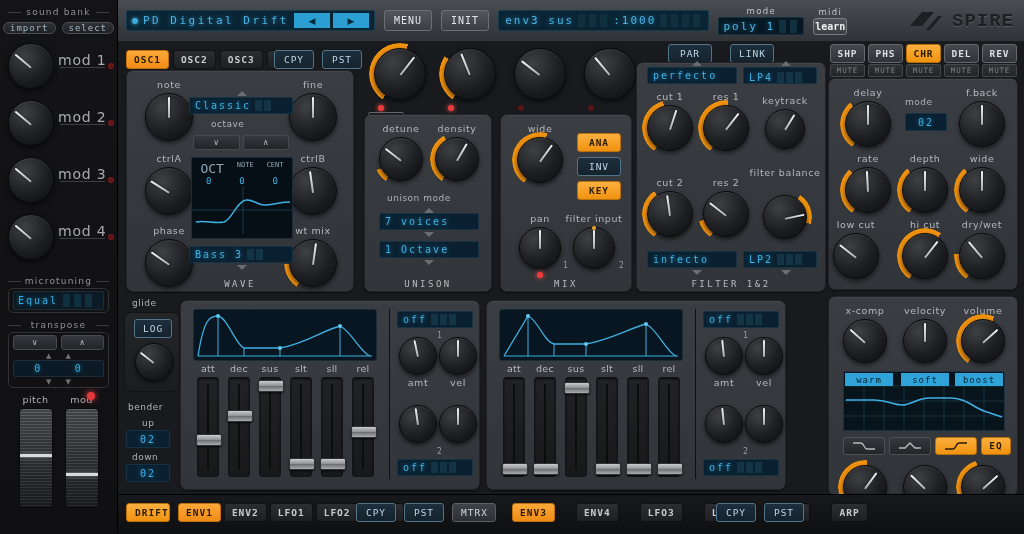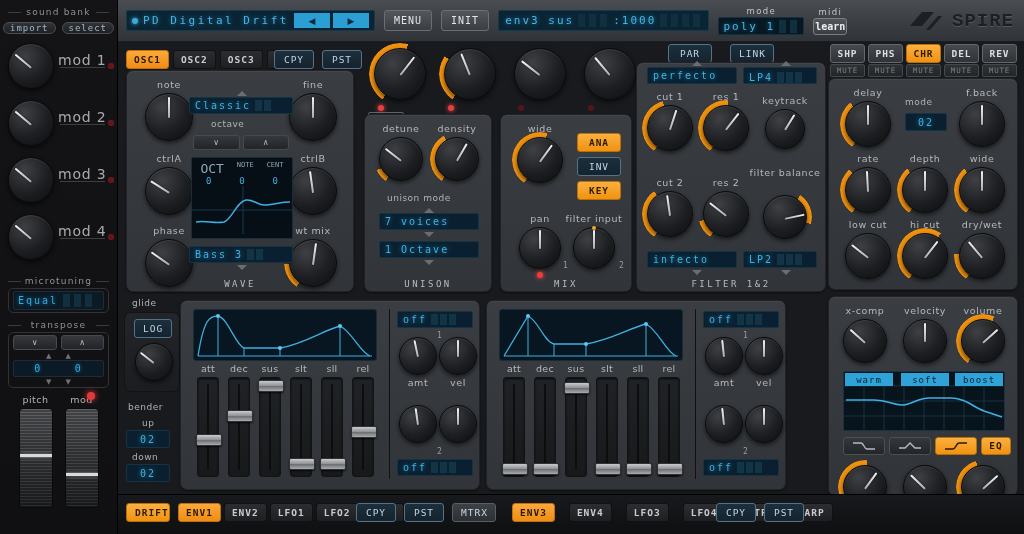--- a/index.html
+++ b/index.html
@@ -826,21 +826,21 @@
         <div class="kbody" style="width:46px;height:46px;">
           <div class="ring" style="background:conic-gradient(from 215deg,#f0920f 0deg 105deg,transparent 105deg);
             -webkit-mask: radial-gradient(circle, transparent 22px, #000 22px);
             mask: radial-gradient(circle, transparent 22px, #000 22px);"></div>
           <div class="knurl"></div>
             <div class="cap"></div>
           <div class="ptr" style="transform:translateX(-50%) rotate(0deg);"></div>
           </div>
       </div>
 
-      <div class="knob" style="left:16px; top:154px; width:46px;">
+      <div class="knob" style="left:4px; top:154px; width:46px;">
         <div class="kl" style="top:-14px;">low cut</div>
         <div class="kbody" style="width:46px;height:46px;">
             <div class="knurl"></div>
             <div class="cap"></div>
           <div class="ptr" style="transform:translateX(-50%) rotate(-52deg);"></div>
           </div>
       </div>
       <div class="knob" style="left:73px; top:154px; width:46px;">
         <div class="kl" style="top:-14px;">hi cut</div>
         <div class="kbody" style="width:46px;height:46px;">
@@ -1175,21 +1175,21 @@
         <div class="tab active">ENV1</div>
         <div class="tab dark">ENV2</div>
         <div class="tab dark">LFO1</div>
         <div class="tab dark">LFO2</div>
         <div class="tab dark">STP1</div>
       </div>
       <div class="btn-blue" style="position:absolute;left:238px;top:8px;width:40px;">CPY</div>
       <div class="btn-blue" style="position:absolute;left:286px;top:8px;width:40px;">PST</div>
       <div class="btn-sq" style="position:absolute;left:334px;top:8px;width:44px;">MTRX</div>
 
-      <div style="position:absolute;left:394px;top:8px;display:flex;gap:14px;">
+      <div style="position:absolute;left:394px;top:8px;display:flex;gap:21px;">
         <div class="tab active">ENV3</div>
         <div class="tab dark">ENV4</div>
         <div class="tab dark">LFO3</div>
         <div class="tab dark">LFO4</div>
         <div class="tab dark">STP2</div>
         <div class="tab dark">ARP</div>
       </div>
       <div class="btn-blue" style="position:absolute;left:598px;top:8px;width:40px;">CPY</div>
       <div class="btn-blue" style="position:absolute;left:646px;top:8px;width:40px;">PST</div>
     </div>

